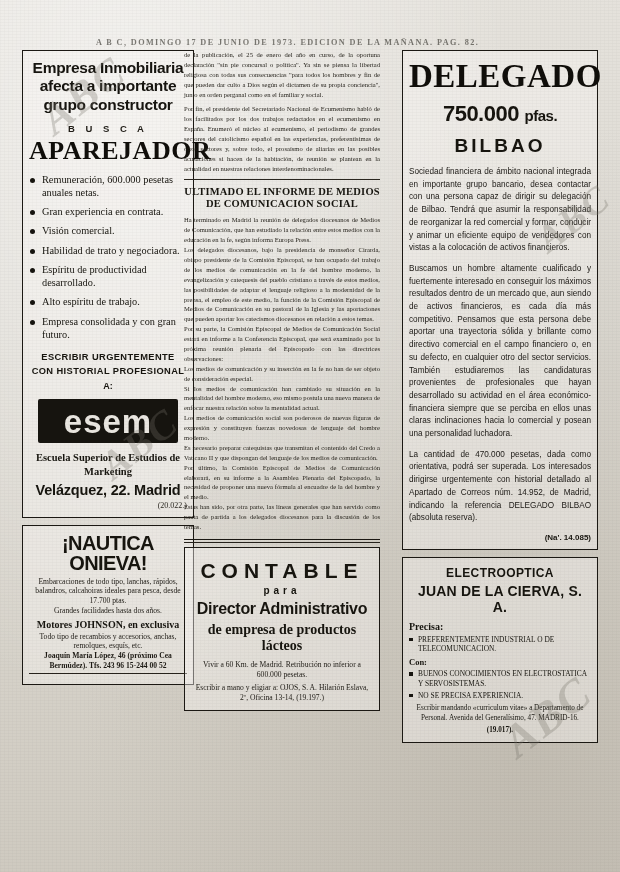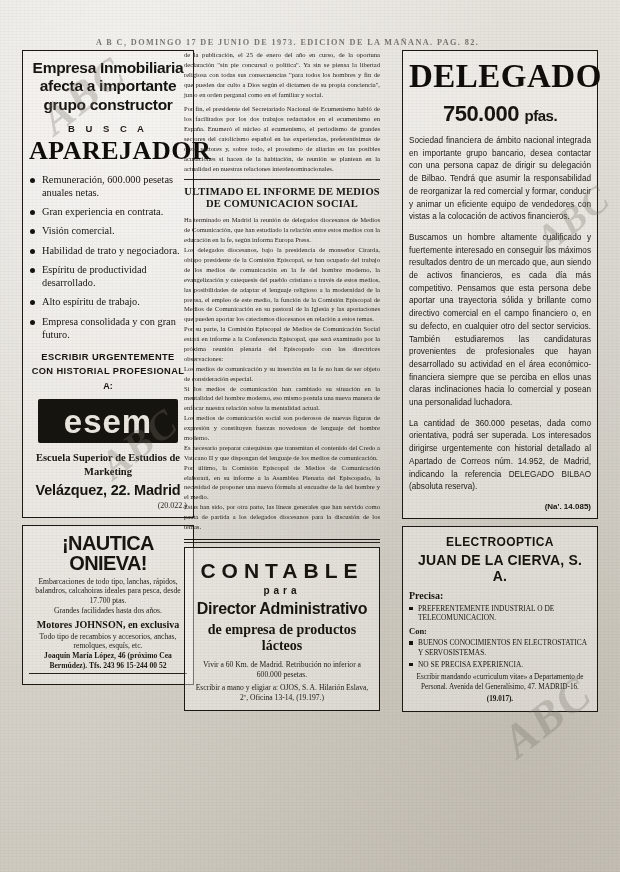--- a/index.html
+++ b/index.html
@@ -282,24 +282,25 @@
   </div>
 
   <div class="col" id="col-right">
 
     <div class="box">
       <div class="delegado">DELEGADO</div>
       <div class="pfas">
         <span>750.000</span>
         <small>pfas.</small>
       </div>
+      <div class="bilbao">BILBAO</div>
       <div class="sans-body">
         <p>Sociedad financiera de ámbito nacional integrada en importante grupo bancario, desea contactar con una persona capaz de dirigir su delegación de Bilbao. Tendrá que asumir la responsabilidad de reorganizar la red comercial y formar, conducir y animar un eficiente equipo de vendedores con vistas a la colocación de activos financieros.</p>
         <p>Buscamos un hombre altamente cualificado y fuertemente interesado en conseguir los máximos resultados dentro de un mercado que, aun siendo de activos financieros, es cada día más competitivo. Pensamos que esta persona debe aportar una trayectoria sólida y brillante como directivo comercial en el campo financiero o, en su defecto, en cualquier otro del sector servicios. También estudiaremos las candidaturas provenientes de profesionales que hayan desarrollado su actividad en el área económico-financiera siempre que se perciba en ellos unas claras inclinaciones hacia lo comercial y posean una personalidad luchadora.</p>
-        <p>La cantidad de 360.000 pesetas, dada como orientativa, podrá ser superada. Los interesados dirigirse urgentemente con historial detallado al Apartado de Correos núm. 14.952, de Madrid, indicando la referencia DELEGADO BILBAO (absoluta reserva).</p>
+        <p>La cantidad de 470.000 pesetas, dada como orientativa, podrá ser superada. Los interesados dirigirse urgentemente con historial detallado al Apartado de Correos núm. 14.952, de Madrid, indicando la referencia DELEGADO BILBAO (absoluta reserva).</p>
       </div>
       <div class="nref">(Na'. 14.085)</div>
     </div>
 
     <div class="box">
       <div class="eo-t1">ELECTROOPTICA</div>
       <div class="eo-t2">JUAN DE LA CIERVA, S. A.</div>
       <div class="eo-precisa">Precisa:</div>
       <ul class="sbul">
         <li>PREFERENTEMENTE INDUSTRIAL O DE TELECOMUNICACION.</li>

